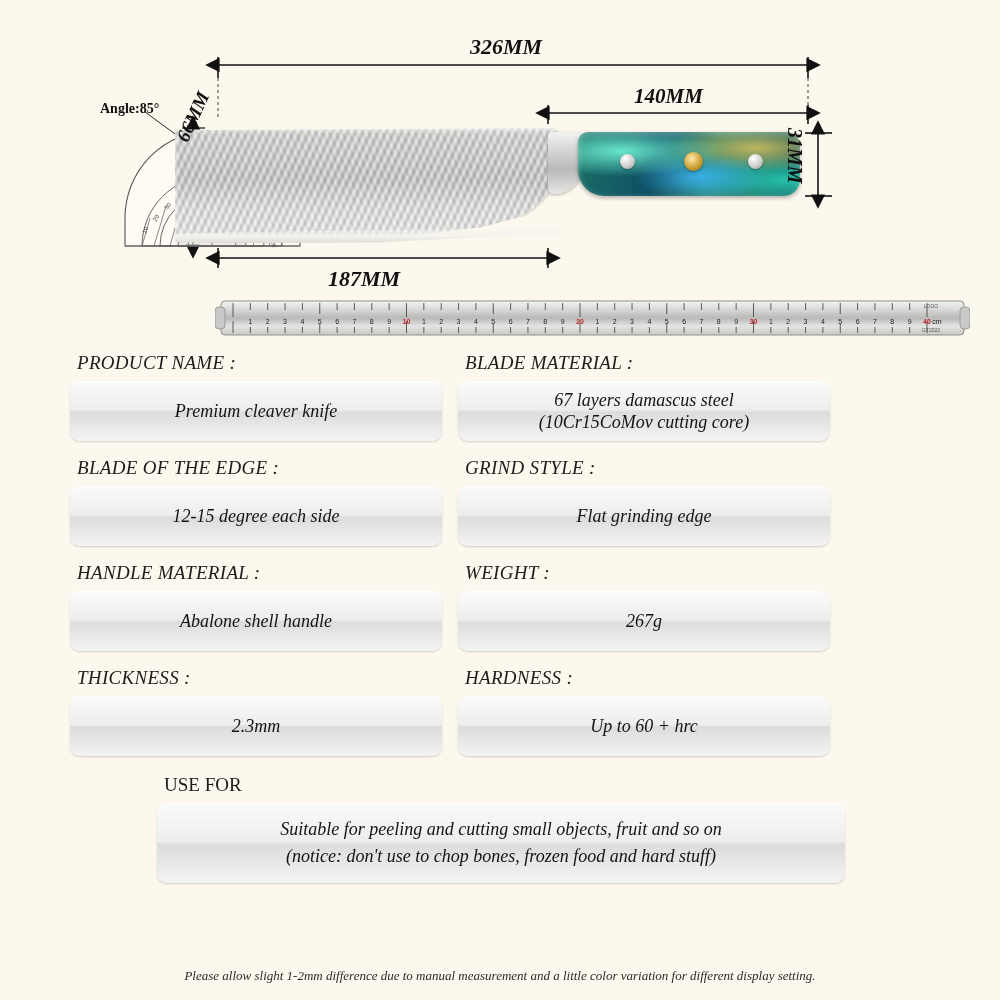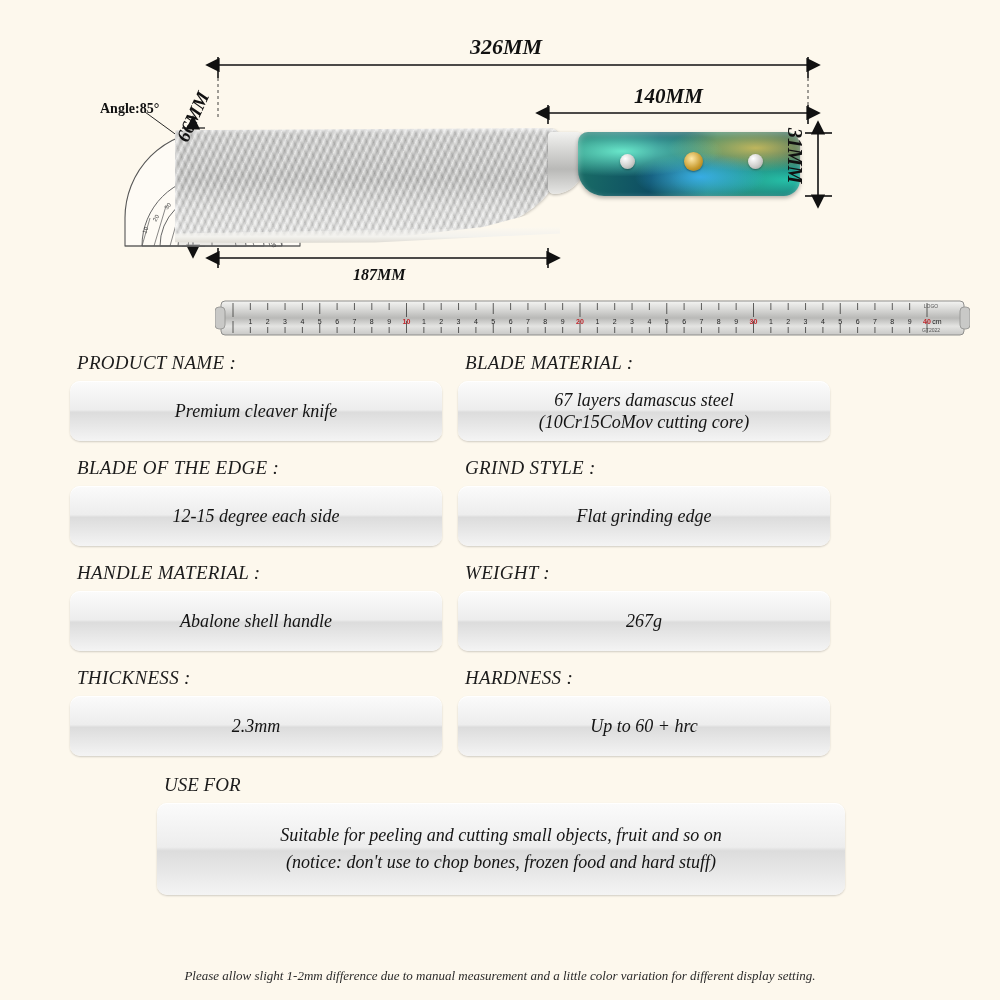--- a/index.html
+++ b/index.html
@@ -167,28 +167,27 @@
     box-sizing: border-box;
   }
   .spec-box .val {
     font-size: 18px;
     font-style: italic;
     color: #141414;
     line-height: 1.25;
   }
   .usefor-label {
     font-size: 19px;
-    font-style: italic;
     color: #1c1c1c;
     margin: 2px 0 7px 164px;
   }
   .usefor-box {
     margin-left: 157px;
     width: 688px;
-    height: 92px;
+    height: 80px;
     border-radius: 10px;
     background: linear-gradient(180deg, #fbfbfb 0%, #ededed 48%, #dcdcdc 52%, #f4f4f4 100%);
     box-shadow: 0 1px 2px rgba(0,0,0,0.18), inset 0 1px 0 rgba(255,255,255,0.9);
     display: flex;
     align-items: center;
     justify-content: center;
     text-align: center;
     box-sizing: border-box;
   }
   .usefor-box .val {
@@ -291,21 +290,21 @@
   </div>
   <div class="bolster"></div>
   <div class="handle">
     <div class="rivet r1"></div>
     <div class="rivet r2"></div>
     <div class="medallion"></div>
   </div>
 
   <div class="dim-label" style="left:470px; top:34px; font-size:22px;">326MM</div>
   <div class="dim-label" style="left:634px; top:84px; font-size:21px;">140MM</div>
-  <div class="dim-label" style="left:353px; top:266px; font-size:16px;">187MM</div>
+  <div class="dim-label" style="left:328px; top:266px; font-size:22px;">187MM</div>
   <div class="dim-label" style="left:806px; top:128px; font-size:20px; transform:rotate(90deg); transform-origin:left top;">31MM</div>
   <div class="dim-label" style="left:172px; top:136px; font-size:19px; transform:rotate(-65deg); transform-origin:left top;">66MM</div>
   <div class="dim-label" style="left:100px; top:101px; font-size:14px; font-style:normal;">Angle:85°</div>
 
   <svg class="ruler" viewBox="0 0 755 46">
     <defs>
       <linearGradient id="steel" x1="0" y1="0" x2="0" y2="1">
         <stop offset="0%" stop-color="#f4f4f2"></stop>
         <stop offset="22%" stop-color="#dcdcda"></stop>
         <stop offset="50%" stop-color="#b9b9b7"></stop>

